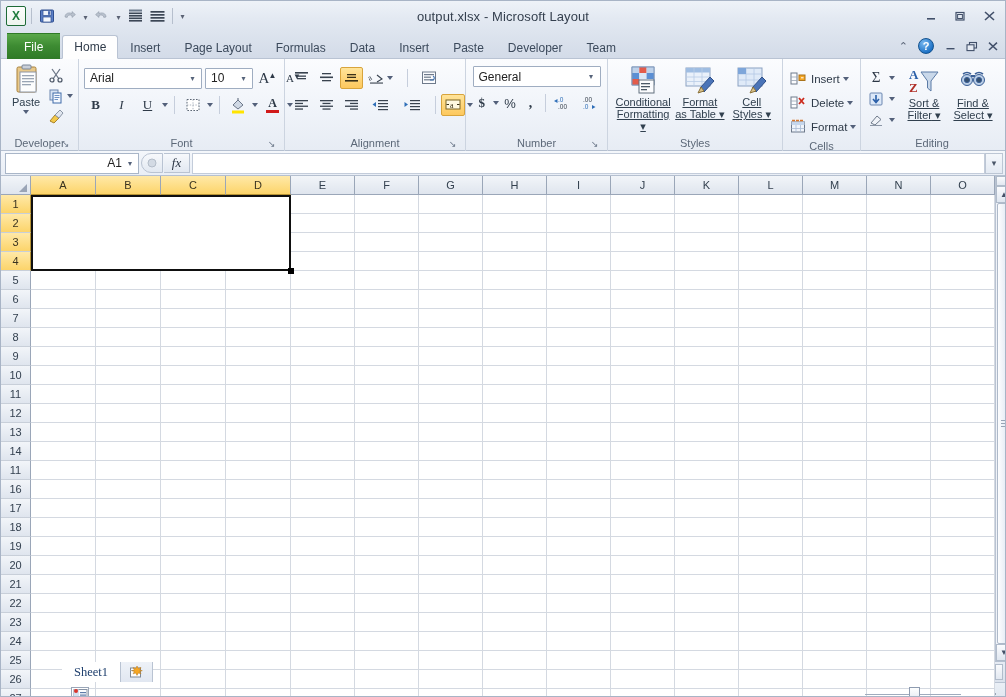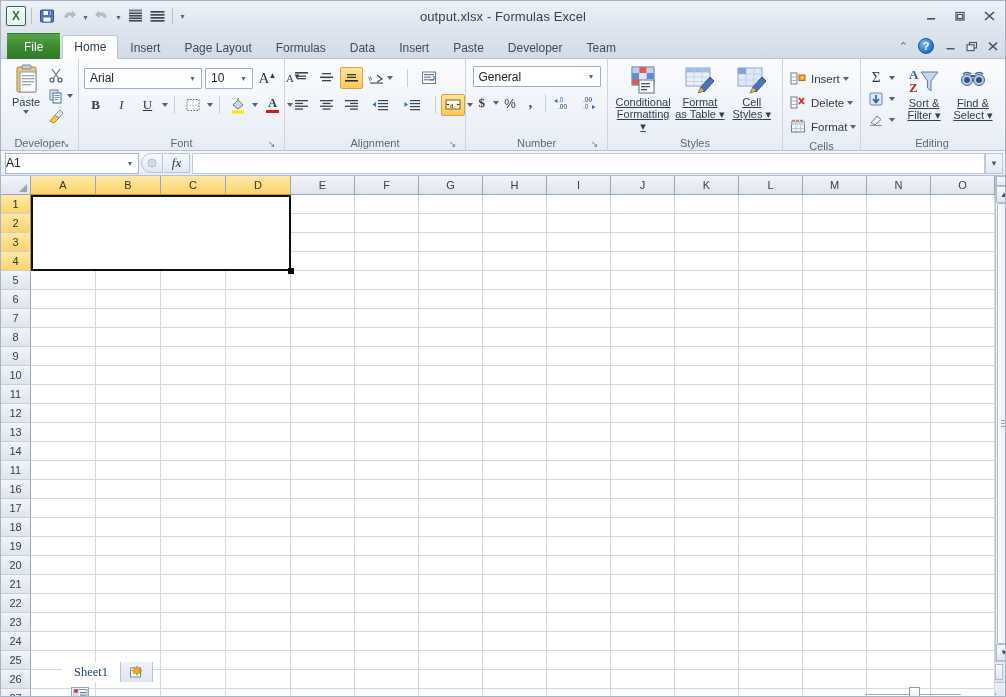--- a/index.html
+++ b/index.html
@@ -168,21 +168,21 @@
   .fbar {
     height: 25px; display: flex; align-items: center;
     background: linear-gradient(180deg,#f4f7fb,#e9eef6);
     border-bottom: 1px solid #b5c0d0; padding: 0 2px;
   }
   .namebox {
     width: 134px; height: 21px; margin-left: 2px;
     background: #fff; border: 1px solid #a9b6c8;
     display: flex; align-items: center; font-size: 12px; color:#222;
   }
-  .namebox .nb-val { flex: 1; text-align: left; }
+  .namebox .nb-val { flex: 1; text-align: right; }
   .namebox .nb-arrow { width: 16px; text-align:center; color:#54617a; font-size:8px; }
   .fbar-btns { display:flex; align-items:center; gap: 1px; margin: 0 2px; }
   .fb-rnd {
     width: 22px; height: 20px; display:flex; align-items:center; justify-content:center;
     color:#7d879a; font-size: 13px;
     background: linear-gradient(180deg,#f7f9fc,#e2e8f1);
     border: 1px solid #b9c3d2; border-radius: 10px 0 0 10px;
   }
   .fb-fx {
     width: 26px; height: 20px; display:flex; align-items:center; justify-content:center;
@@ -384,21 +384,21 @@
         <svg width="17" height="16" viewBox="0 0 17 16">
           <rect x="1.5" y="3" width="14" height="1.7" fill="#3c4756"></rect>
           <rect x="1.5" y="6" width="14" height="1.7" fill="#3c4756"></rect>
           <rect x="1.5" y="9" width="14" height="1.7" fill="#3c4756"></rect>
           <rect x="1.5" y="12" width="14" height="1.7" fill="#3c4756"></rect>
         </svg>
       </div>
       <div class="sep"></div>
       <div class="qat-drop" style="align-items:center;padding-bottom:0;">▾</div>
     </div>
-    <div class="title-text">output.xlsx  -  Formulas Excel</div>
+    <div class="title-text">output.xlsx  -  Microsoft Layout</div>
     <div class="win-btns">
       <div class="win-btn">
         <svg width="12" height="12" viewBox="0 0 12 12">
             <rect x="2" y="8" width="8" height="1.6" fill="#42506a"></rect>
           </svg>
       </div>
       <div class="win-btn">
         <svg width="12" height="12" viewBox="0 0 12 12">
             <rect x="2" y="2.5" width="8" height="7.5" fill="none" stroke="#42506a" stroke-width="1.2"></rect>
             <rect x="3.6" y="4.5" width="4.8" height="4" fill="none" stroke="#42506a" stroke-width="1"></rect>

